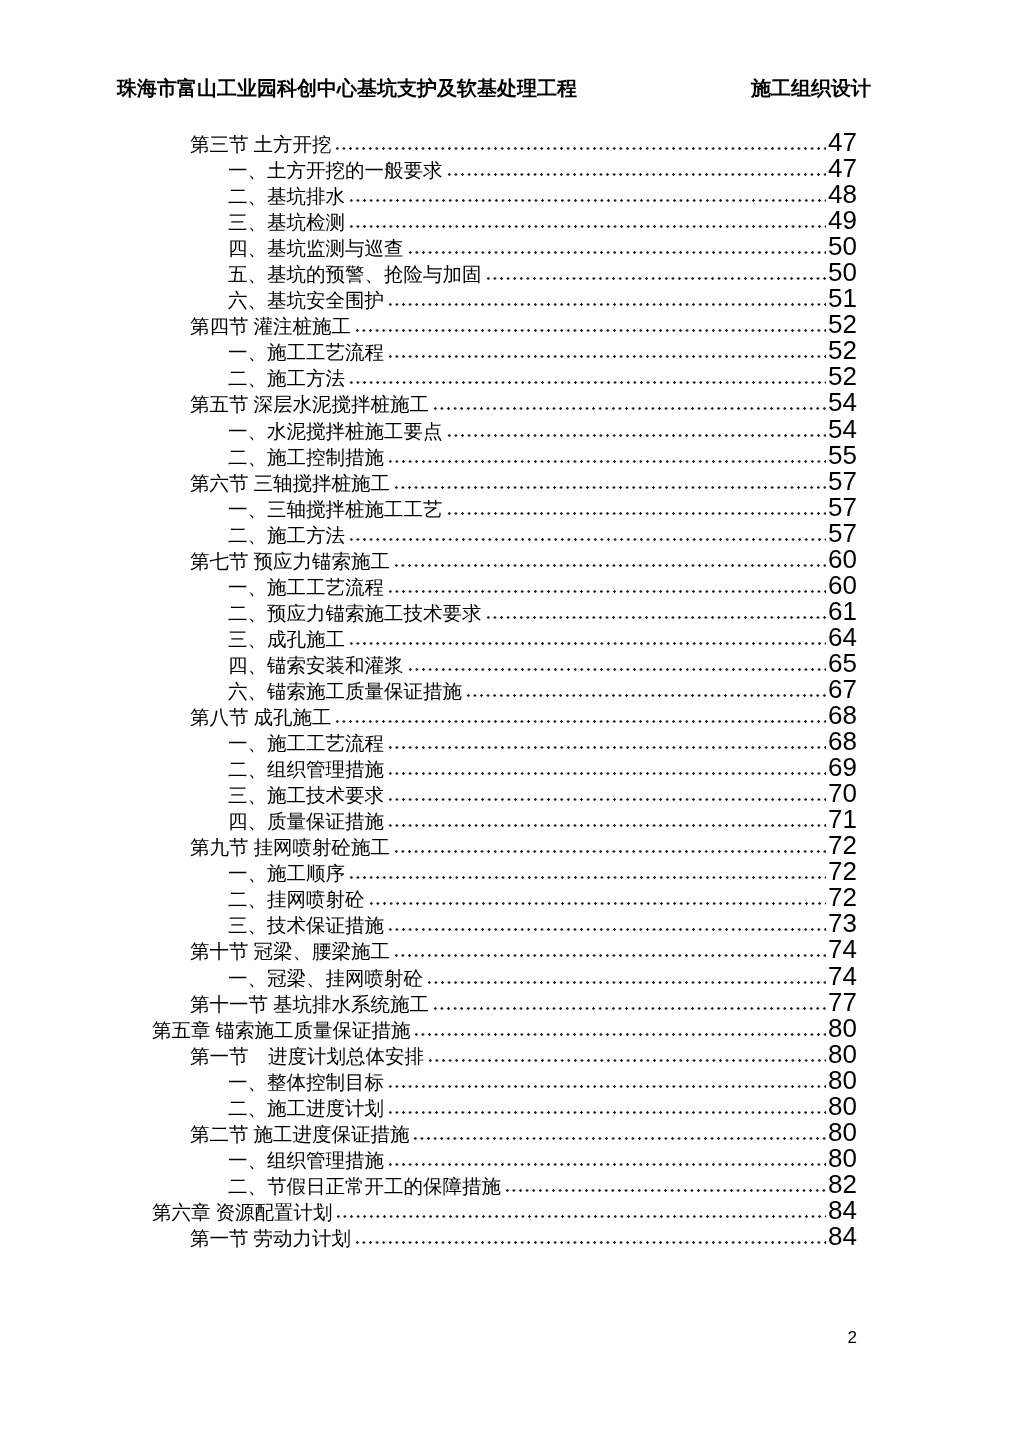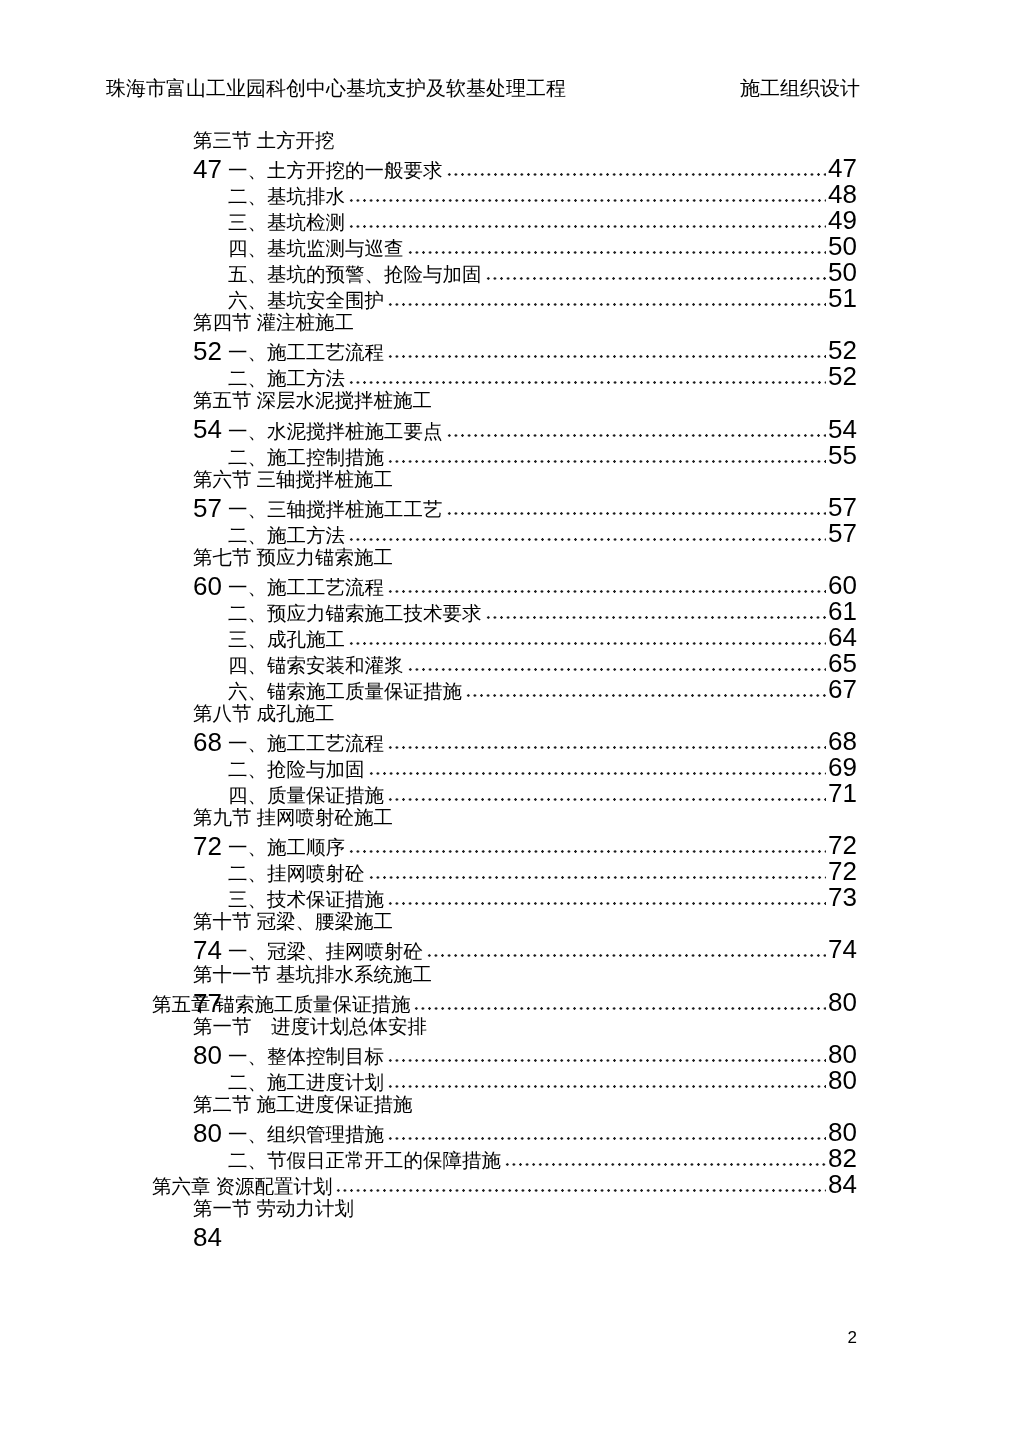--- a/index.html
+++ b/index.html
@@ -11,38 +11,39 @@
     position: relative;
     overflow: hidden;
   }
   .page {
     position: absolute; left: 0; top: 0;
     width: 1012px; height: 1431px;
     background: #ffffff;
   }
   .page-header {
     position: absolute;
-    left: 106px; top: 76px; width: 754px;
+    left: 117px; top: 76px; width: 754px;
     display: flex; justify-content: space-between; align-items: baseline;
     font-size: 20px; line-height: 24px;
     white-space: nowrap;
+    font-weight: bold;
   }
   .toc {
     position: absolute;
     left: 103px; top: 127px; width: 754px;
   }
   .toc-row {
     display: flex;
     align-items: baseline;
     height: 26.05px;
     font-size: 19.5px;
     white-space: nowrap;
   }
   .toc-row.lvl0 { padding-left: 49px; }
-  .toc-row.lvl1 { padding-left: 87px; flex-direction: column; }
+  .toc-row.lvl1 { padding-left: 87px; }
   .toc-row.lvl2 { padding-left: 125px; }
   .toc-row .lbl { flex: 0 0 auto; }
   .toc-row .leader {
     flex: 1 1 auto;
     height: 7px;
     margin: 0 2px 0 3px;
     background-image: radial-gradient(circle, #1c1c1c 1.05px, transparent 1.45px);
     background-size: 6.6px 5px;
     background-repeat: repeat-x;
     background-position: left bottom;
@@ -189,23 +190,28 @@
         <span class="lbl">第八节 成孔施工</span>
         <span class="leader"></span>
         <span class="pg">68</span>
       </div>
       <div class="toc-row lvl2">
         <span class="lbl">一、施工工艺流程</span>
         <span class="leader"></span>
         <span class="pg">68</span>
       </div>
       <div class="toc-row lvl2">
-        <span class="lbl">二、抢险与加固</span>
+        <span class="lbl">二、组织管理措施</span>
         <span class="leader"></span>
         <span class="pg">69</span>
+      </div>
+      <div class="toc-row lvl2">
+        <span class="lbl">三、施工技术要求</span>
+        <span class="leader"></span>
+        <span class="pg">70</span>
       </div>
       <div class="toc-row lvl2">
         <span class="lbl">四、质量保证措施</span>
         <span class="leader"></span>
         <span class="pg">71</span>
       </div>
       <div class="toc-row lvl1">
         <span class="lbl">第九节 挂网喷射砼施工</span>
         <span class="leader"></span>
         <span class="pg">72</span>

